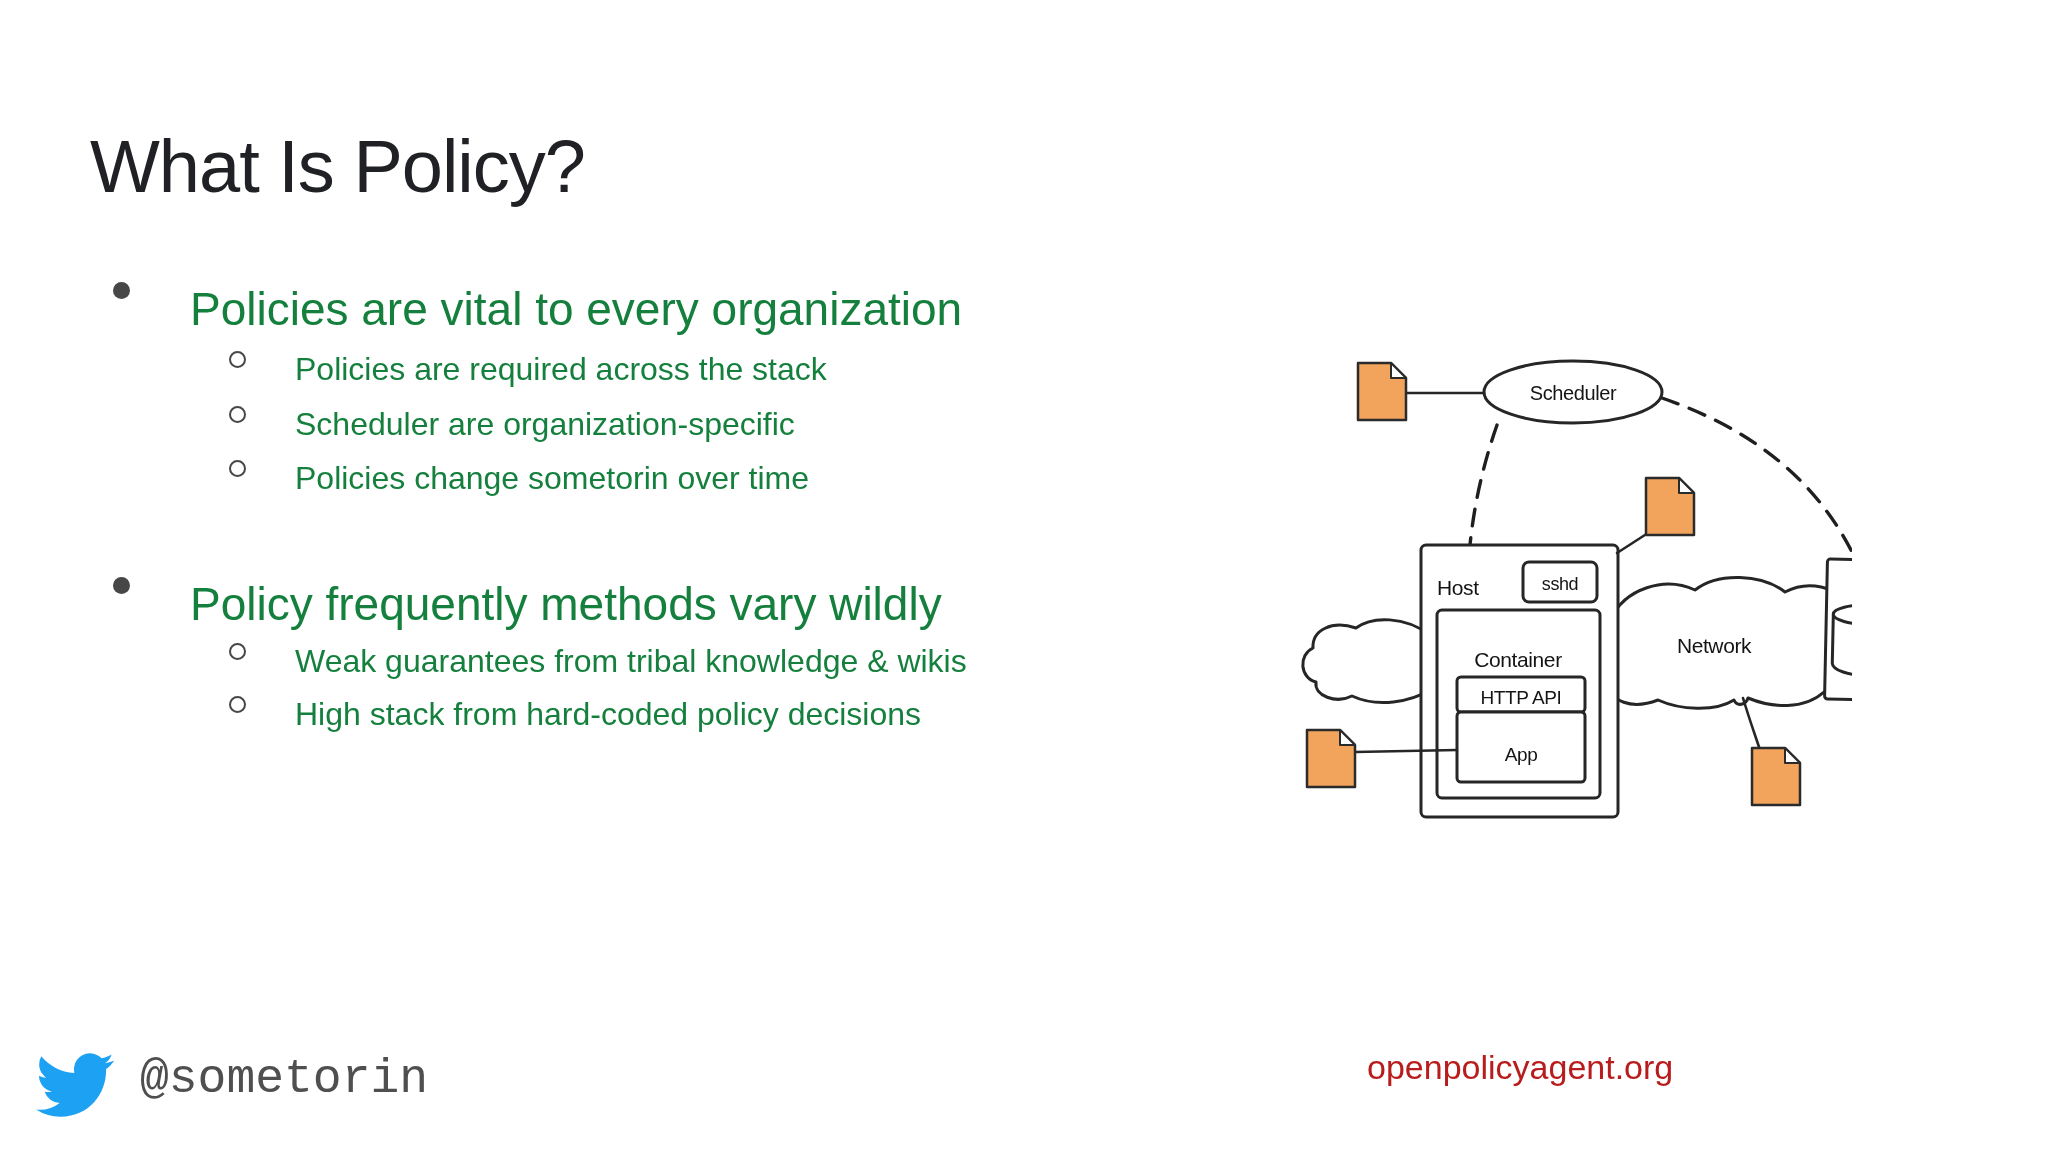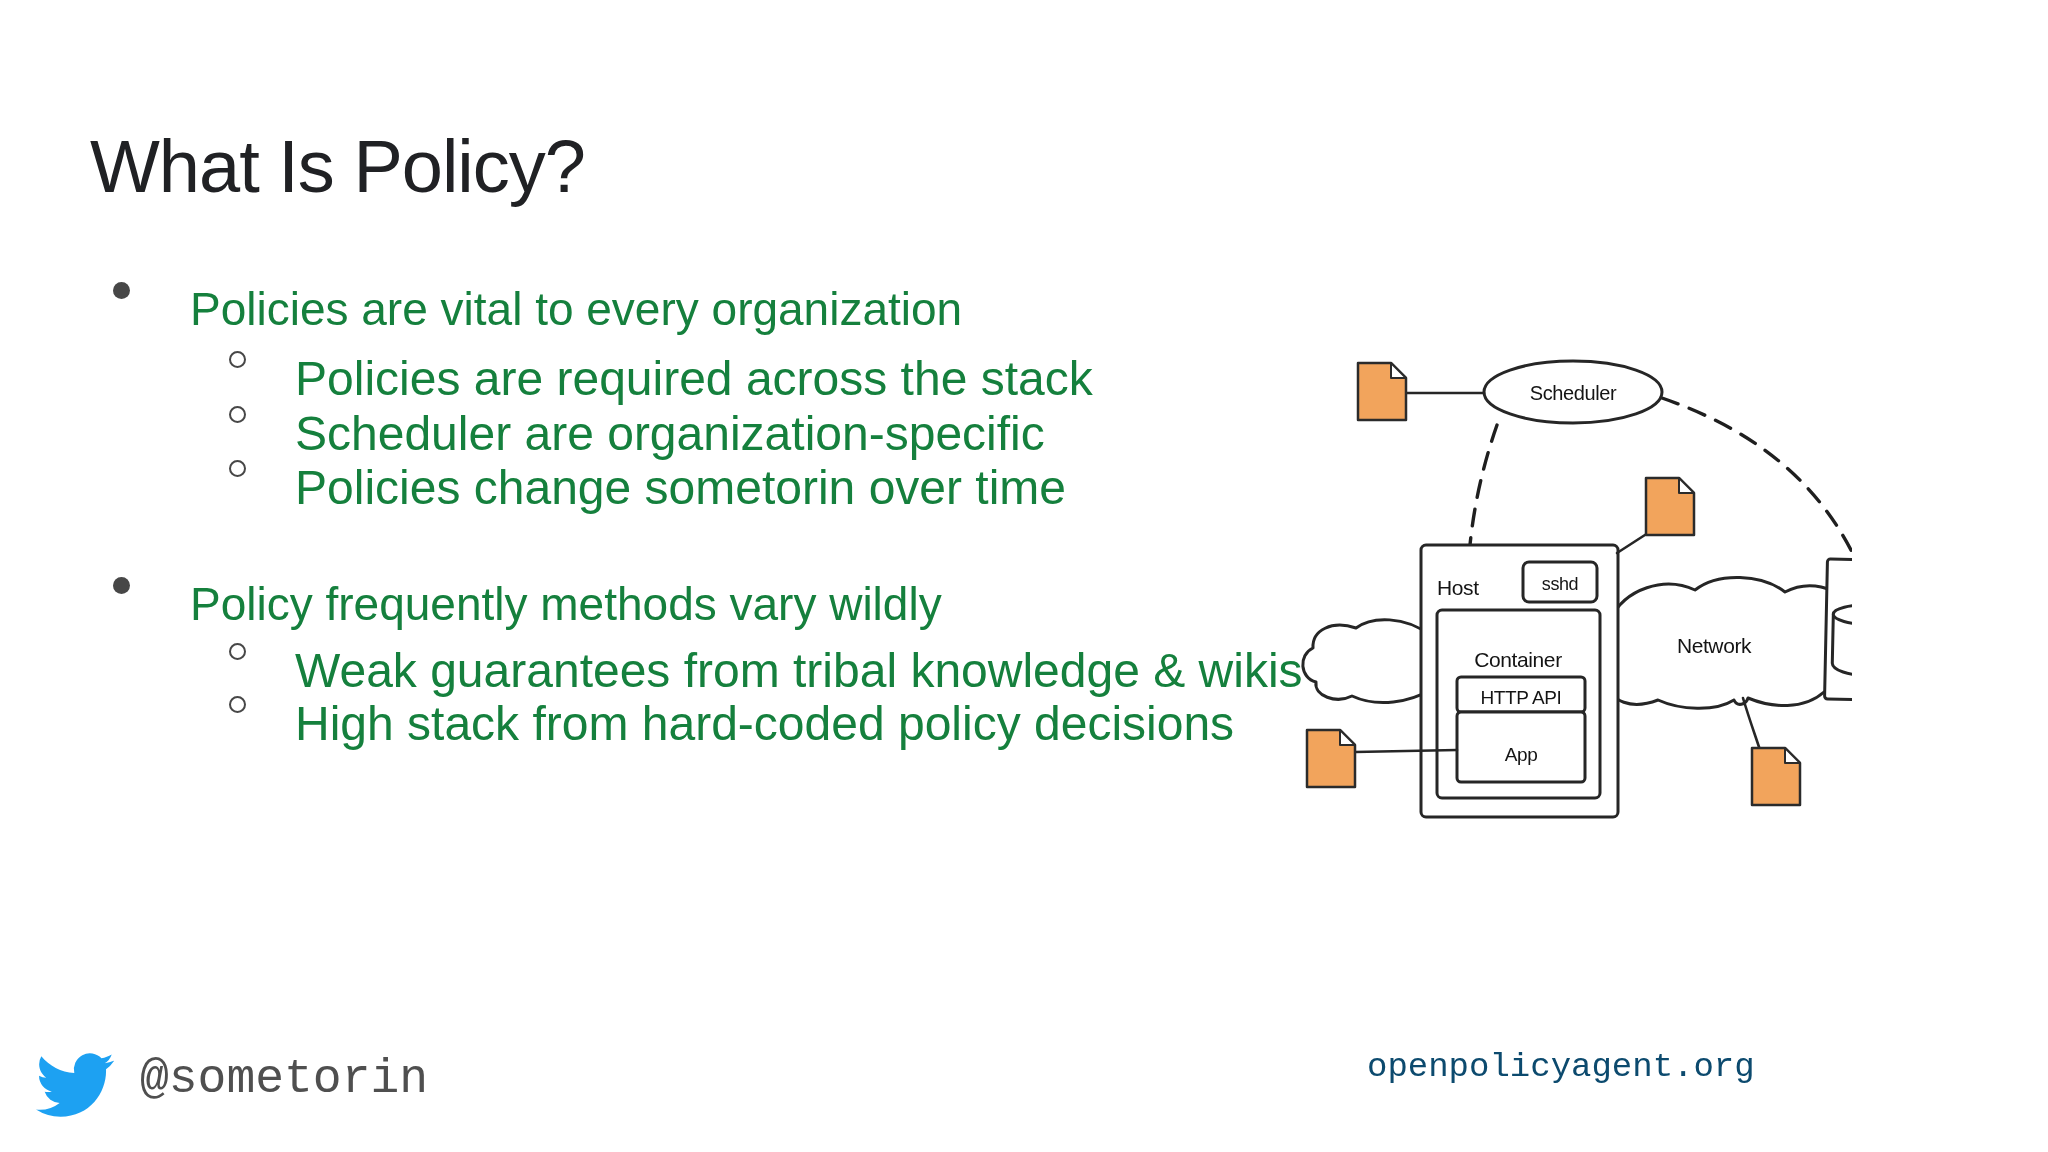--- a/index.html
+++ b/index.html
@@ -2,34 +2,34 @@
 <html><head>
 <meta charset="utf-8">
 <style>
   html,body{margin:0;padding:0;background:#ffffff;}
   .slide{position:relative;width:1852px;height:1152px;background:#ffffff;overflow:hidden;
          font-family:"Liberation Sans","DejaVu Sans",sans-serif;}
   .title{position:absolute;left:90px;top:124px;font-size:74px;color:#202124;letter-spacing:-1px;}
   .row{position:absolute;display:flex;align-items:flex-start;color:#15803d;white-space:nowrap;}
   .row.main{left:113px;height:52px;font-size:46px;}
   .row.main .dot{width:17px;height:17px;border-radius:50%;background:#474747;margin-right:60px;flex:0 0 auto;}
-  .row.sub{left:229px;height:44px;font-size:48px;}
+  .row.sub{left:229px;height:44px;font-size:32px;}
   .row.sub .circ{width:13px;height:13px;border-radius:50%;border:2.5px solid #474747;margin-right:49px;flex:0 0 auto;}
   .diagram{position:absolute;left:1280px;top:330px;width:740px;height:500px;}
   .hand{fill:#ffffff;stroke:#262626;stroke-width:3;stroke-linejoin:round;stroke-linecap:round;}
   .dash{fill:none;stroke:#1f1f1f;stroke-width:3.4;stroke-dasharray:17 12;stroke-linecap:round;}
   .conn{fill:none;stroke:#262626;stroke-width:2.6;stroke-linecap:round;}
   .dlabel{font-family:"Liberation Sans","DejaVu Sans",sans-serif;fill:#141414;letter-spacing:-0.4px;}
   .note-body{fill:#F2A45C;stroke:#2b2b2b;stroke-width:2.5;stroke-linejoin:round;}
   .note-fold{fill:#ffffff;stroke:#2b2b2b;stroke-width:2;stroke-linejoin:round;}
   .twitter-icon{position:absolute;left:36px;top:1046px;width:78px;height:78px;}
   .handle{position:absolute;left:140px;top:1052px;font-family:"Liberation Mono","DejaVu Sans Mono",monospace;
           font-size:48px;color:#4f4f4f;}
-  .site{position:absolute;left:1367px;top:1048px;font-family:Liberation Mono, monospace;
-        font-size:34px;color:#0c4a6e;}
+  .site{position:absolute;left:1367px;top:1048px;font-family:Liberation Sans, sans-serif;
+        font-size:34px;color:#b91c1c;}
   .opa-logo{position:absolute;left:1872px;top:992px;width:102px;height:118px;}
 </style>
 </head>
 <body>
 
 <div class="slide">
 
   <div class="title">What Is Policy?</div>
 
   <div class="row main" style="top:282px">

